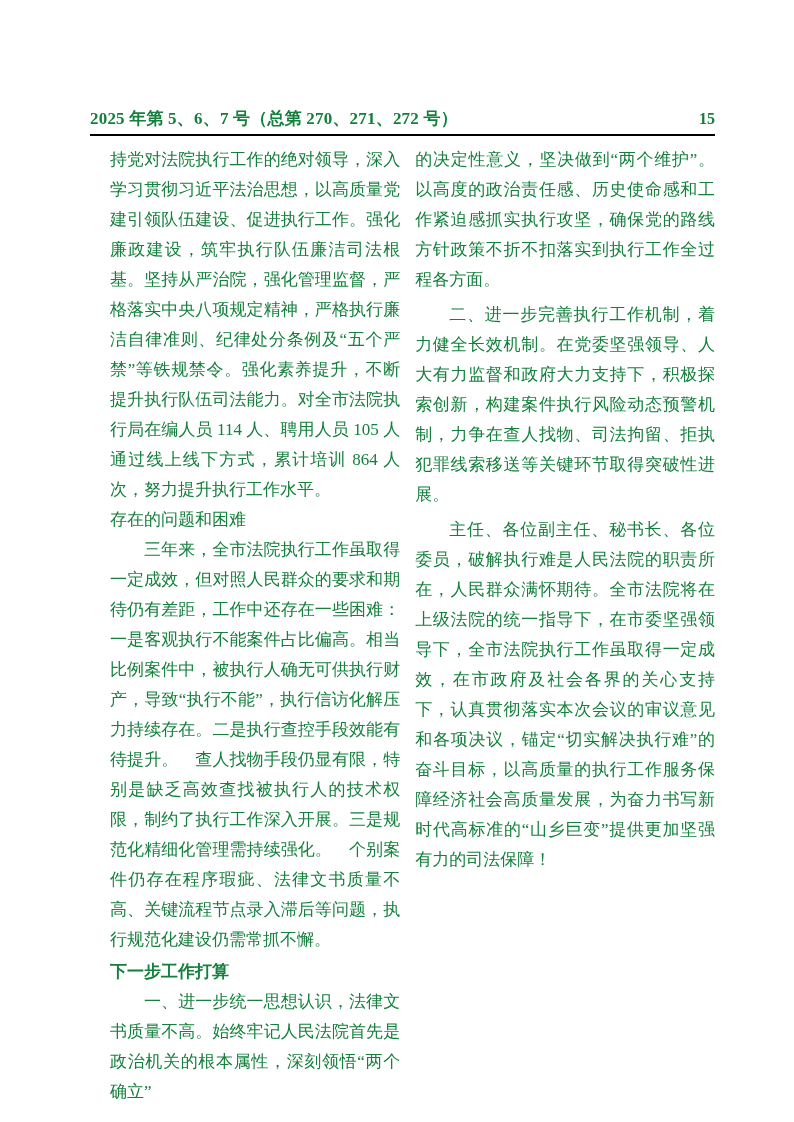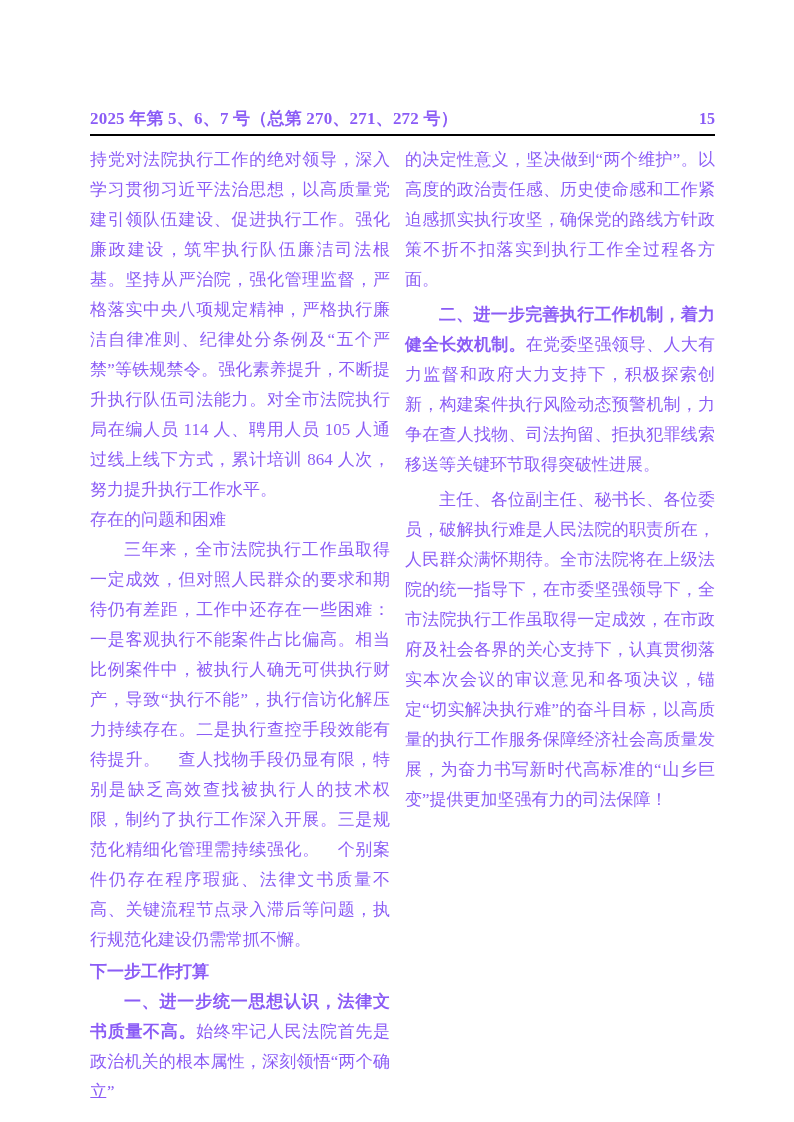--- a/index.html
+++ b/index.html
@@ -5,21 +5,21 @@
   html, body {
     margin: 0;
     padding: 0;
     background: #ffffff;
   }
   .page {
     position: relative;
     width: 794px;
     height: 1122px;
     background: #ffffff;
-    color: #8b5cf6;
+    color: #15803d;
     font-family: "Liberation Serif", "DejaVu Serif", serif;
     overflow: hidden;
     box-sizing: border-box;
   }
   .content {
     position: absolute;
     left: 90px;
     top: 108px;
     width: 625px;
   }
@@ -46,38 +46,38 @@
     display: flex;
     gap: 15px;
     margin-top: 9px;
   }
   .col {
     font-size: 17px;
     line-height: 30px;
     text-align: justify;
     text-justify: inter-character;
   }
-  .col-left  { width: 300px; }
+  .col-left  { width: 300px; margin-left: 20px; }
   .col-right { width: 310px; }
   .col p {
     margin: 0;
   }
   .indent { text-indent: 34px; }
   .noindent { text-indent: 0; }
   .sp { margin-top: 5px !important; }
   .center-heading {
     text-align: left;
     font-weight: 700;
     font-family: "Liberation Sans", "DejaVu Sans", sans-serif;
     font-size: 17px;
     line-height: 30px;
     margin: 2px 0 0 0;
   }
   .bold-lead {
-    font-weight: 700;
+    font-weight: 400;
     font-family: "Liberation Sans", "DejaVu Sans", sans-serif;
   }
 </style>
 </head>
 <body>
 
 <div class="page">
   <div class="content">
 
     <div class="page-header">

